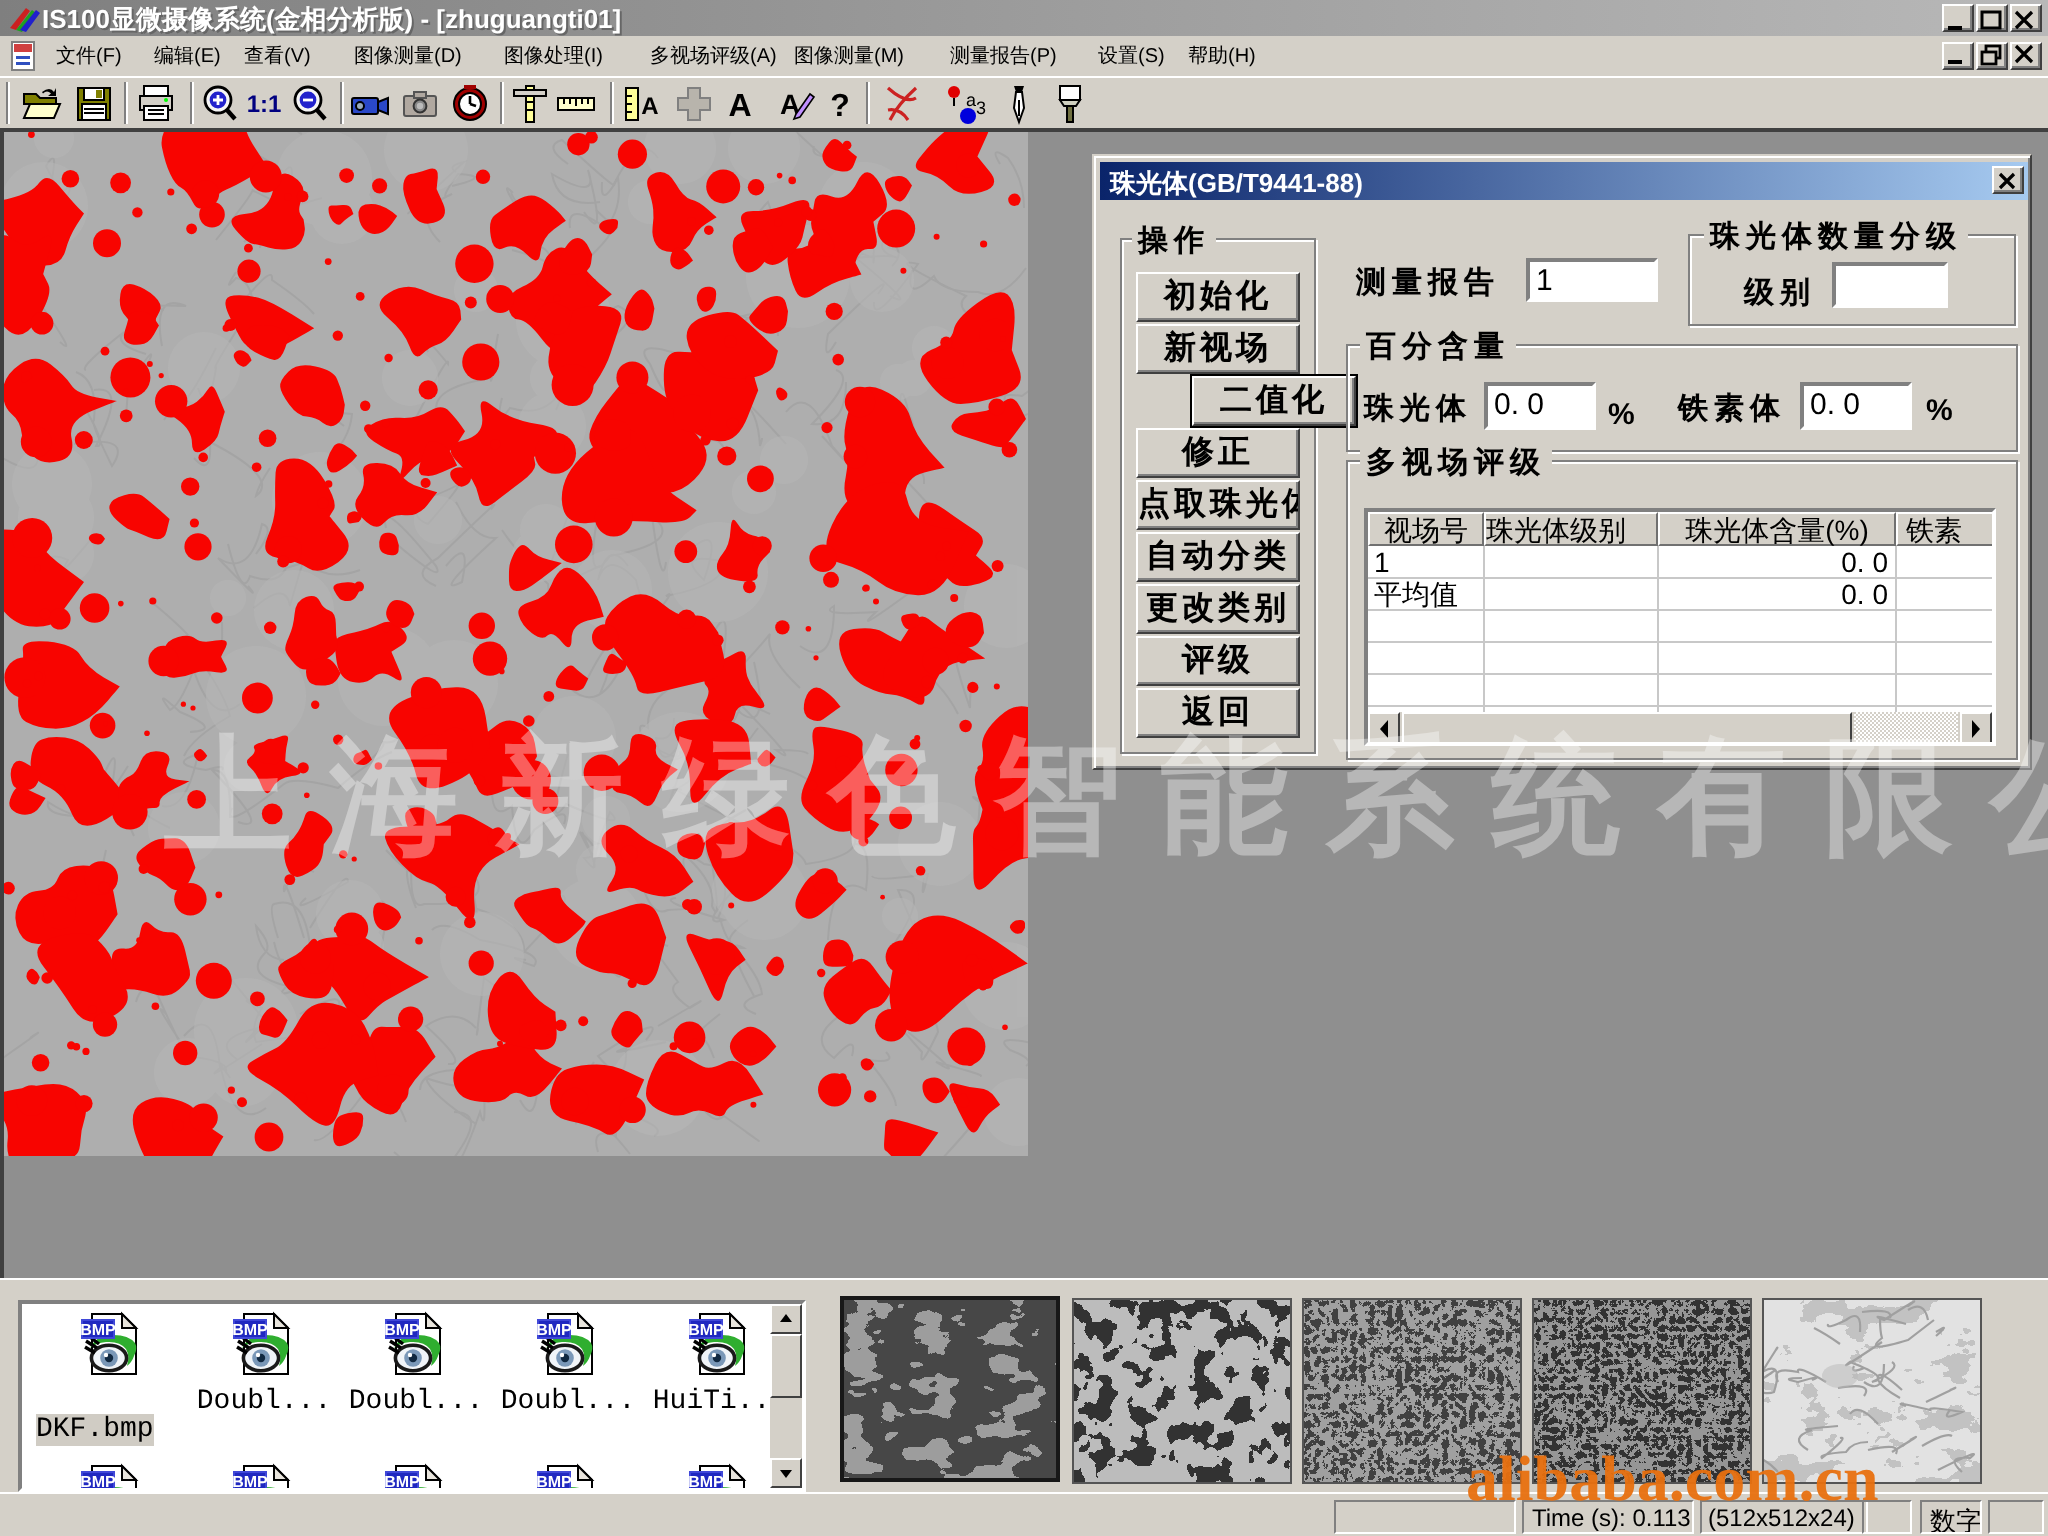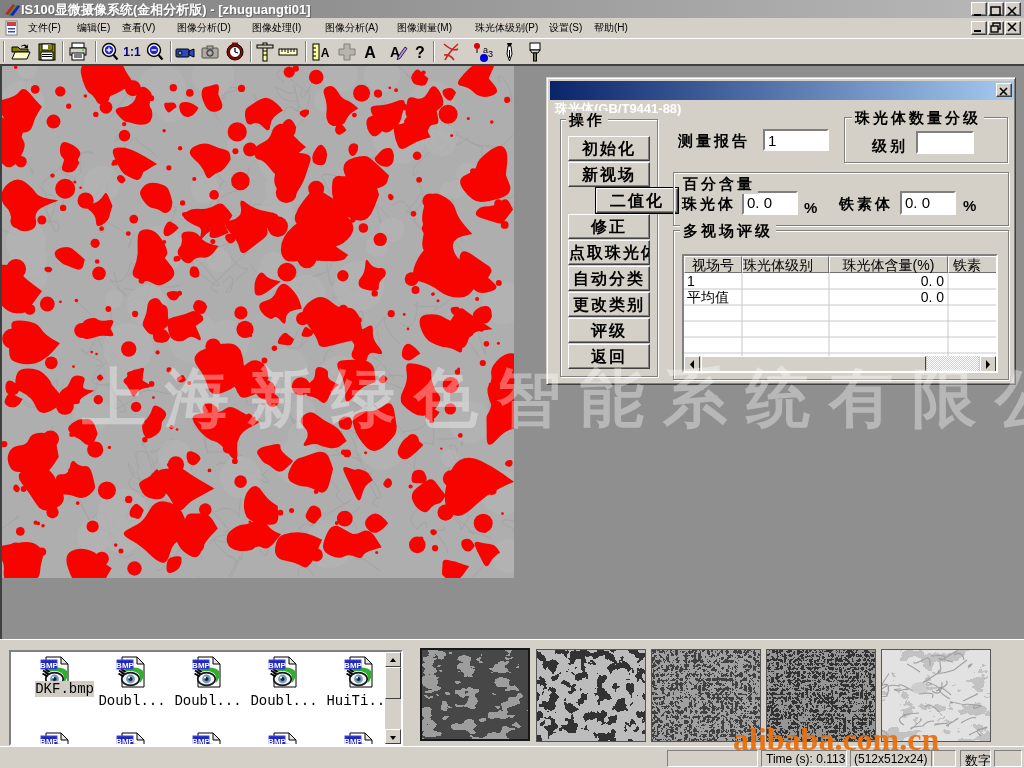--- a/index.html
+++ b/index.html
@@ -15,21 +15,21 @@
 .tsep { position:absolute; top:2px; width:2px; height:21px; border-left:1px solid #808080; border-right:1px solid #fff; }
 #client { position:absolute; left:0; top:64px; width:1024px; height:682px; background:#8f8f8f; border-top:2px solid #404040; border-left:2px solid #404040; }
 #micro { position:absolute; left:0px; top:0px; width:512px; height:512px; }
 #botband { position:absolute; left:-2px; top:573px; width:1024px; height:109px; background:#d4d0c8; border-top:1px solid #fff; }
 #filepanel { position:absolute; left:9px; top:10px; width:394px; height:96px; background:#fff; border:2px solid; border-color:#808080 #fff #fff #808080; overflow:hidden; }
 #fpscroll { position:absolute; right:0px; top:0px; width:16px; height:92px; background:#d4d0c8; }
 .th { position:absolute; top:9px; width:110px; height:93px; border:1px solid #555; overflow:hidden; }
 #dialog { position:absolute; left:546px; top:77px; width:470px; height:308px; background:#d4d0c8;
   border:1px solid; border-color:#d4d0c8 #404040 #404040 #d4d0c8; box-shadow:inset 1px 1px 0 #fff, inset -1px -1px 0 #808080; z-index:20; }
 #dtitle { position:absolute; left:3px; top:3px; width:464px; height:19px; background:linear-gradient(to right,#0a246a,#a6caf0); }
-#dtitle .t { position:absolute; left:5px; top:2px; color:#fff; font-weight:bold; font-size:13px; white-space:nowrap;margin-top:17px; }
+#dtitle .t { position:absolute; left:5px; top:2px; color:#fff; font-weight:bold; font-size:13px; white-space:nowrap; }
 .grp { position:absolute; border:1px solid #808080; box-shadow:1px 1px 0 #fff, inset 1px 1px 0 #fff; }
 .grplab { position:absolute; background:#d4d0c8; font-size:15px; padding:0 3px; white-space:nowrap; z-index:2; letter-spacing:3px; font-weight:bold; }
 .dbtn { position:absolute; width:82px; height:25px; background:#d4d0c8; text-align:center; font-size:16px; line-height:24px; letter-spacing:2px; font-weight:bold; white-space:nowrap; overflow:hidden;
   border:1px solid; border-color:#fff #404040 #404040 #fff; box-shadow:inset -1px -1px 0 #808080; }
 .dbtn.focus { outline:1px solid #000;margin-left:28px; }
 .inp { position:absolute; background:#fff; border:2px solid; border-color:#808080 #fff #fff #808080; font-size:15px; padding-left:3px; line-height:19px; }
 .lab { position:absolute; font-size:15px; white-space:nowrap; letter-spacing:3px; font-weight:bold; }
 #status { position:absolute; left:0; top:746px; width:1024px; height:22px; background:#d4d0c8; border-top:1px solid #fff; font-size:12px; z-index:60; }
 .scell { position:absolute; top:3px; height:17px; border:1px solid; border-color:#808080 #fff #fff #808080; padding:1px 4px; white-space:nowrap; overflow:hidden; }
 #wm1 { position:absolute; left:82px; top:355px; color:rgba(255,255,255,0.36); font-size:64px; letter-spacing:19px; font-weight:bold; white-space:nowrap; z-index:50; }
@@ -57,25 +57,25 @@
 <div id="menubar">
   <svg width="16" height="16" style="position:absolute;left:4px;top:2px" viewBox="0 0 16 16">
         <rect x="2" y="1" width="11" height="14" fill="#fff" stroke="#808080"></rect>
         <rect x="3" y="2" width="9" height="4" fill="#d04040"></rect>
         <rect x="4" y="8" width="7" height="1.5" fill="#3050c0"></rect>
         <rect x="4" y="11" width="7" height="1.5" fill="#3050c0"></rect>
       </svg>
   <span class="mi" style="left:28px">文件(F)</span>
   <span class="mi" style="left:77px">编辑(E)</span>
   <span class="mi" style="left:122px">查看(V)</span>
-  <span class="mi" style="left:177px">图像分析(D)</span>
+  <span class="mi" style="left:177px">图像测量(D)</span>
   <span class="mi" style="left:252px">图像处理(I)</span>
-  <span class="mi" style="left:325px">图像分析(A)</span>
+  <span class="mi" style="left:325px">多视场评级(A)</span>
   <span class="mi" style="left:397px">图像测量(M)</span>
-  <span class="mi" style="left:475px">珠光体级别(P)</span>
+  <span class="mi" style="left:475px">测量报告(P)</span>
   <span class="mi" style="left:549px">设置(S)</span>
   <span class="mi" style="left:594px">帮助(H)</span>
   <div class="wbtn" style="left:971px;top:3px"><svg width="13" height="11">
           <rect x="2" y="8" width="7" height="2" fill="#000"></rect>
         </svg></div>
   <div class="wbtn" style="left:988px;top:3px"><svg width="13" height="11">
           <rect x="4" y="1" width="7" height="6" fill="none" stroke="#000" stroke-width="1.4"></rect>
           <rect x="2" y="4" width="7" height="6" fill="#d4d0c8" stroke="#000" stroke-width="1.4"></rect>
         </svg></div>
   <div class="wbtn" style="left:1005px;top:3px"><svg width="13" height="11">
@@ -835,21 +835,21 @@
               <path d="M22 2 L22 9 H29 Z" fill="#e8e4dc" stroke="#000"></path>
               <path d="M6 19 Q9 13 16 12.5 Q25 12 28.5 16.5 Q30 19 28 23 Q27 26 24.5 28 Q26 23 24 19.5 Q21 15.5 14 16 Q9 16.5 6 19 Z" fill="#2fae2f"></path>
               <ellipse cx="15.5" cy="24" rx="8.8" ry="6.4" fill="#f0f4f8" stroke="#1a1a1a" stroke-width="1.8"></ellipse>
               <circle cx="15.5" cy="24" r="4.4" fill="#7a98b8"></circle>
               <circle cx="15.5" cy="24" r="2.1" fill="#102840"></circle>
               <circle cx="14" cy="22.5" r="1.1" fill="#fff"></circle>
               <path d="M4 15.5 l5.5 3.5 M3.5 18.5 l5 3 M6 13.5 l4.5 3.5" stroke="#000" stroke-width="1.7"></path>
               <rect x="2" y="5" width="16" height="9" fill="#2028c0" stroke="#4048d8"></rect>
               <text x="10" y="12.5" font-family="Liberation Sans" font-size="8" font-weight="bold" fill="#fff" text-anchor="middle">BMP</text>
             </svg></div>
-          <div style="position:absolute;left:7px;top:27px;width:76px;text-align:right;"><span style="background:#d0ccc4;font-family:'Liberation Mono',monospace;font-size:14px;">DKF.bmp</span></div>
+          <div style="position:absolute;left:7px;top:53px;width:76px;text-align:left;"><span style="background:#d0ccc4;font-family:'Liberation Mono',monospace;font-size:14px;">DKF.bmp</span></div>
           <div style="position:absolute;left:104px;top:3px;width:34px;height:34px"><svg width="33" height="34" viewBox="0 0 33 34">
               <path d="M7 2 H22 L29 9 V32 H7 Z" fill="#fff" stroke="#000"></path>
               <path d="M22 2 L22 9 H29 Z" fill="#e8e4dc" stroke="#000"></path>
               <path d="M6 19 Q9 13 16 12.5 Q25 12 28.5 16.5 Q30 19 28 23 Q27 26 24.5 28 Q26 23 24 19.5 Q21 15.5 14 16 Q9 16.5 6 19 Z" fill="#2fae2f"></path>
               <ellipse cx="15.5" cy="24" rx="8.8" ry="6.4" fill="#f0f4f8" stroke="#1a1a1a" stroke-width="1.8"></ellipse>
               <circle cx="15.5" cy="24" r="4.4" fill="#7a98b8"></circle>
               <circle cx="15.5" cy="24" r="2.1" fill="#102840"></circle>
               <circle cx="14" cy="22.5" r="1.1" fill="#fff"></circle>
               <path d="M4 15.5 l5.5 3.5 M3.5 18.5 l5 3 M6 13.5 l4.5 3.5" stroke="#000" stroke-width="1.7"></path>
               <rect x="2" y="5" width="16" height="9" fill="#2028c0" stroke="#4048d8"></rect>
@@ -1089,21 +1089,21 @@
       <div class="dbtn" style="left:21px;top:214px;">更改类别</div>
       <div class="dbtn" style="left:21px;top:240px;">评级</div>
       <div class="dbtn" style="left:21px;top:266px;">返回</div>
   <div class="lab" style="left:131px;top:54px">测量报告</div>
   <div class="inp" style="left:216px;top:51px;width:66px;height:22px">1</div>
   <div class="grp" style="left:297px;top:39px;width:164px;height:46px"></div>
   <div class="grplab" style="left:305px;top:31px">珠光体数量分级</div>
   <div class="lab" style="left:325px;top:59px">级别</div>
   <div class="inp" style="left:369px;top:53px;width:58px;height:23px"></div>
   <div class="grp" style="left:126px;top:94px;width:336px;height:54px"></div>
-  <div class="grplab" style="left:133px;top:97px">百分含量</div>
+  <div class="grplab" style="left:133px;top:86px">百分含量</div>
   <div class="lab" style="left:135px;top:117px">珠光体</div>
   <div class="inp" style="left:195px;top:113px;width:56px;height:24px">0. 0</div>
   <div class="lab" style="left:257px;top:121px">%</div>
   <div class="lab" style="left:292px;top:117px">铁素体</div>
   <div class="inp" style="left:353px;top:113px;width:56px;height:24px">0. 0</div>
   <div class="lab" style="left:416px;top:119px">%</div>
   <div class="grp" style="left:126px;top:152px;width:336px;height:150px"></div>
   <div class="grplab" style="left:133px;top:144px">多视场评级</div>
   <div style="position:absolute;left:135px;top:176px;width:316px;height:119px;border:2px solid;border-color:#808080 #fff #fff #808080;background:#fff;overflow:hidden">
     <div style="position:absolute;left:0;top:0;width:440px;height:17px;background:#d4d0c8;font-size:14px">

